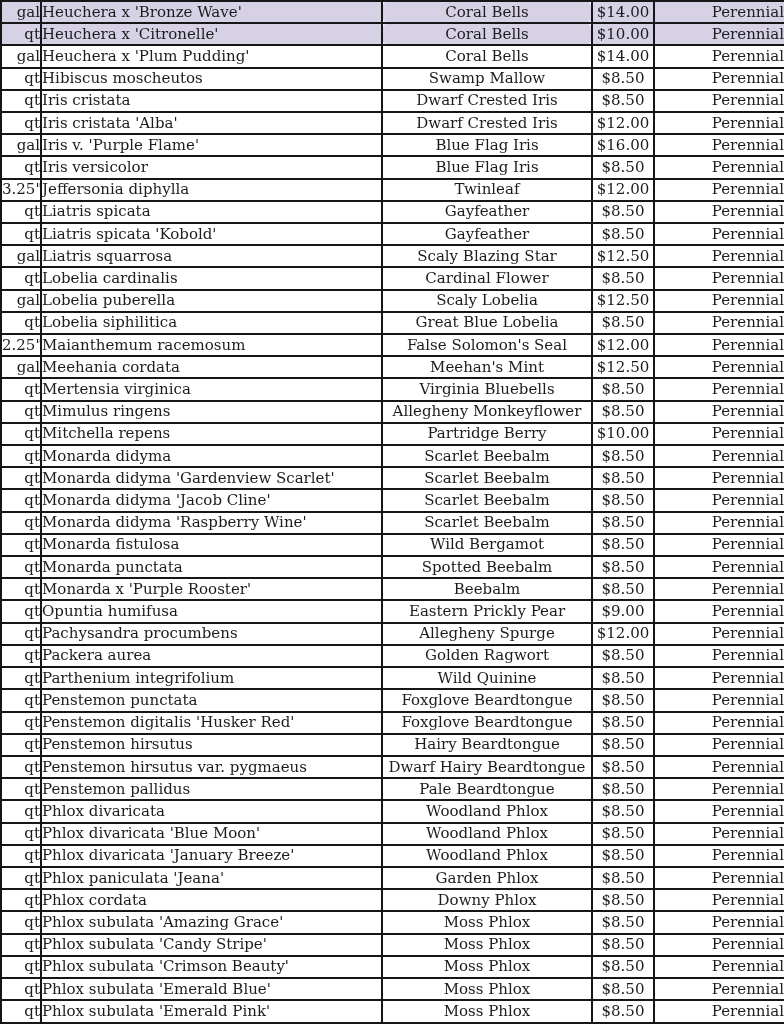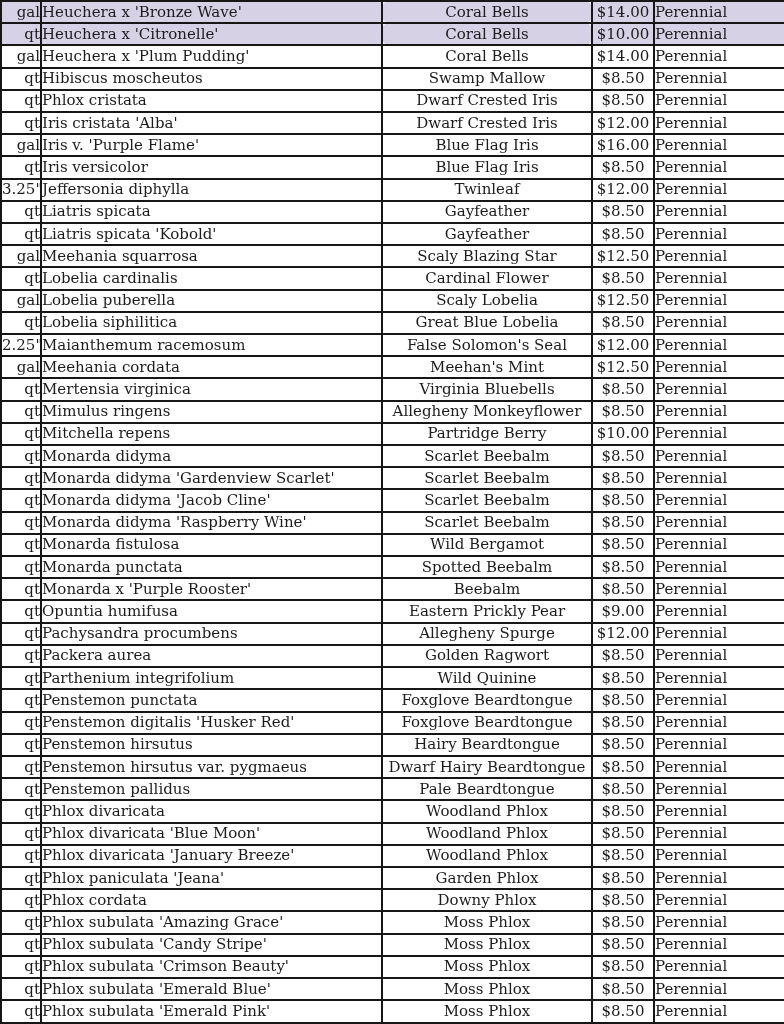--- a/index.html
+++ b/index.html
@@ -26,21 +26,21 @@
     vertical-align: middle;
     padding: 0;
     white-space: nowrap;
     overflow: hidden;
     line-height: 1;
   }
   td.col-size    { text-align: right;  padding-right: 5px; padding-left: 1px; }
   td.col-botanical { text-align: left; padding-left: 5px; margin-left: 24px; }
   td.col-common  { text-align: center;   padding-left: 5px; border-radius: 7px; }
   td.col-price   { text-align: center; }
-  td.col-type    { text-align: left; }
+  td.col-type    { text-align: right; }
   tr.highlighted td { background: #d7d1e6; }
   col.c-size   { width: 40px; }
   col.c-bot    { width: 341px; }
   col.c-common { width: 210px; }
   col.c-price  { width: 62px; }
   col.c-type   { width: 131px; }
 </style>
 </head>
 <body>
 
@@ -76,21 +76,21 @@
   </tr>
       <tr>
     <td class="col-size">qt</td>
     <td class="col-botanical">Hibiscus moscheutos</td>
     <td class="col-common">Swamp Mallow</td>
     <td class="col-price">$8.50</td>
     <td class="col-type">Perennial</td>
   </tr>
       <tr>
     <td class="col-size">qt</td>
-    <td class="col-botanical">Phlox cristata</td>
+    <td class="col-botanical">Iris cristata</td>
     <td class="col-common">Dwarf Crested Iris</td>
     <td class="col-price">$8.50</td>
     <td class="col-type">Perennial</td>
   </tr>
       <tr>
     <td class="col-size">qt</td>
     <td class="col-botanical">Iris cristata 'Alba'</td>
     <td class="col-common">Dwarf Crested Iris</td>
     <td class="col-price">$12.00</td>
     <td class="col-type">Perennial</td>
@@ -125,21 +125,21 @@
   </tr>
       <tr>
     <td class="col-size">qt</td>
     <td class="col-botanical">Liatris spicata 'Kobold'</td>
     <td class="col-common">Gayfeather</td>
     <td class="col-price">$8.50</td>
     <td class="col-type">Perennial</td>
   </tr>
       <tr>
     <td class="col-size">gal</td>
-    <td class="col-botanical">Meehania squarrosa</td>
+    <td class="col-botanical">Liatris squarrosa</td>
     <td class="col-common">Scaly Blazing Star</td>
     <td class="col-price">$12.50</td>
     <td class="col-type">Perennial</td>
   </tr>
       <tr>
     <td class="col-size">qt</td>
     <td class="col-botanical">Lobelia cardinalis</td>
     <td class="col-common">Cardinal Flower</td>
     <td class="col-price">$8.50</td>
     <td class="col-type">Perennial</td>

